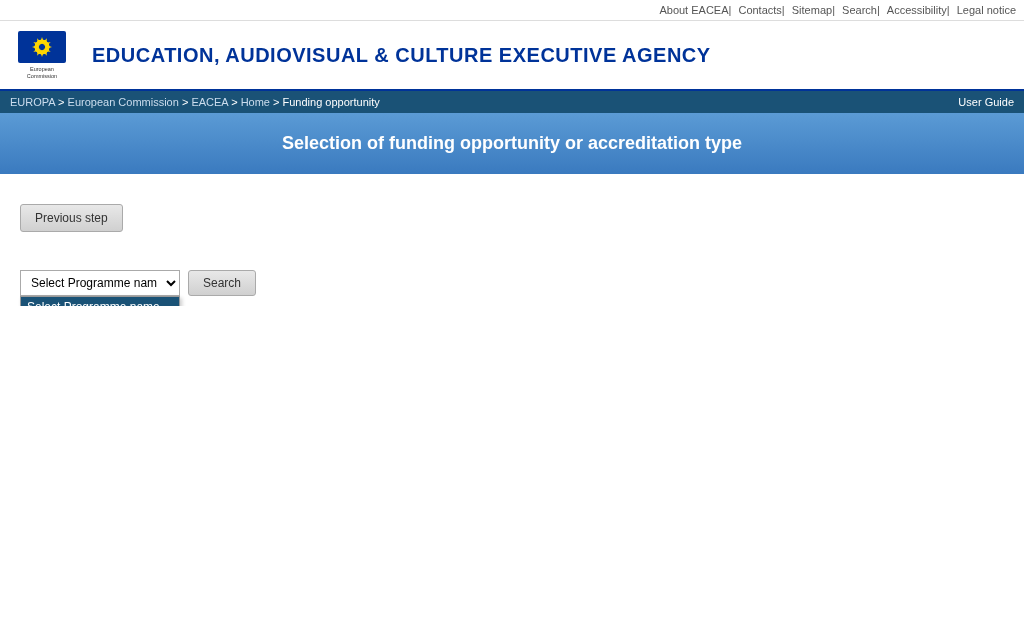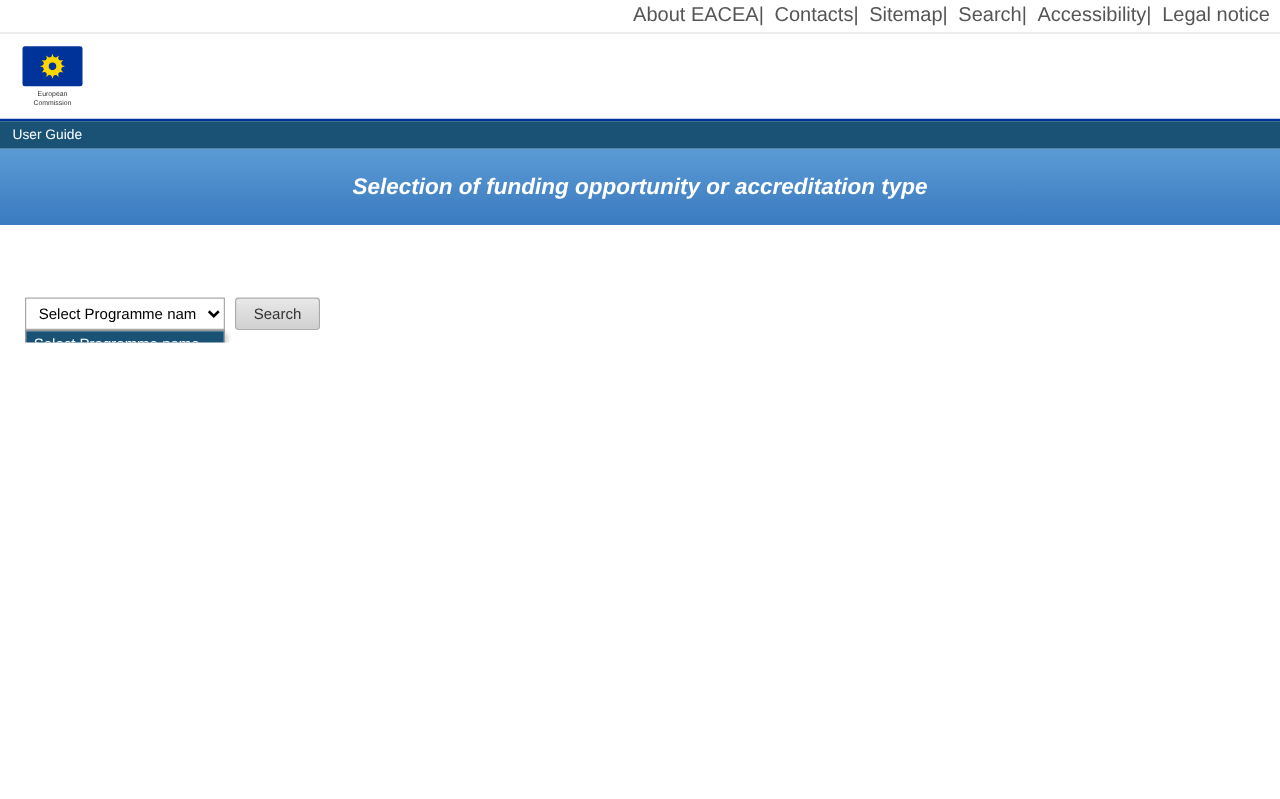--- a/index.html
+++ b/index.html
@@ -3,21 +3,21 @@
   <meta charset="utf-8">
   <style>
     * { margin: 0; padding: 0; box-sizing: border-box; }
     body { font-family: Arial, sans-serif; font-size: 12px; background: #fff; color: #333; }
 
     
     #top-nav {
       background: #fff;
       text-align: right;
       padding: 4px 8px;
-      font-size: 16px;
+      font-size: 11px;
       color: #555;
       border-bottom: 1px solid #ddd;
     }
     #top-nav a {
       color: #555;
       text-decoration: none;
       margin-left: 4px;
     }
 
     
@@ -60,21 +60,20 @@
       text-decoration: none;
       font-weight: normal;
     }
 
     
     #page-banner {
       background: linear-gradient(to bottom, #5b9bd5, #3a7abf);
       padding: 20px;
       text-align: center;
       margin-bottom: 20px;
-      font-style: italic;
     }
     #page-banner h1 {
       color: #fff;
       font-size: 18px;
       font-weight: bold;
     }
 
     
     #main-content {
       padding: 10px 20px;
@@ -198,33 +197,46 @@
           <polygon points="26,8 27,11 30,11 27.5,13 28.5,16 26,14 23.5,16 24.5,13 22,11 25,11" transform="rotate(270,26,18)"></polygon>
           <polygon points="26,8 27,11 30,11 27.5,13 28.5,16 26,14 23.5,16 24.5,13 22,11 25,11" transform="rotate(300,26,18)"></polygon>
           <polygon points="26,8 27,11 30,11 27.5,13 28.5,16 26,14 23.5,16 24.5,13 22,11 25,11" transform="rotate(330,26,18)"></polygon>
         </g>
 
         <text x="26" y="42" text-anchor="middle" font-size="5.5" fill="#333" font-family="Arial">European</text>
         <text x="26" y="49" text-anchor="middle" font-size="5.5" fill="#333" font-family="Arial">Commission</text>
       </svg>
     </div>
   </div>
+  <div id="site-title">EDUCATION, AUDIOVISUAL &amp; CULTURE EXECUTIVE AGENCY</div>
 </div>
 
 <div id="breadcrumb-bar">
+  <div id="breadcrumb">
+    <a href="#">EUROPA</a>
+    <span> &gt; </span>
+    <a href="#">European Commission</a>
+    <span> &gt; </span>
+    <a href="#">EACEA</a>
+    <span> &gt; </span>
+    <a href="#">Home</a>
+    <span> &gt; </span>
+    <span>Funding opportunity</span>
+  </div>
   <a href="#" id="user-guide-link">User Guide</a>
 </div>
 
 <div id="page-banner">
   <h1>Selection of funding opportunity or accreditation type</h1>
 </div>
 
 <div id="main-content">
 
   
+  <button id="prev-step-btn">Previous step</button>
 
   <br>
 
   
 
   <br>
 
   
   <div id="search-row">
     <select id="programme-select">

